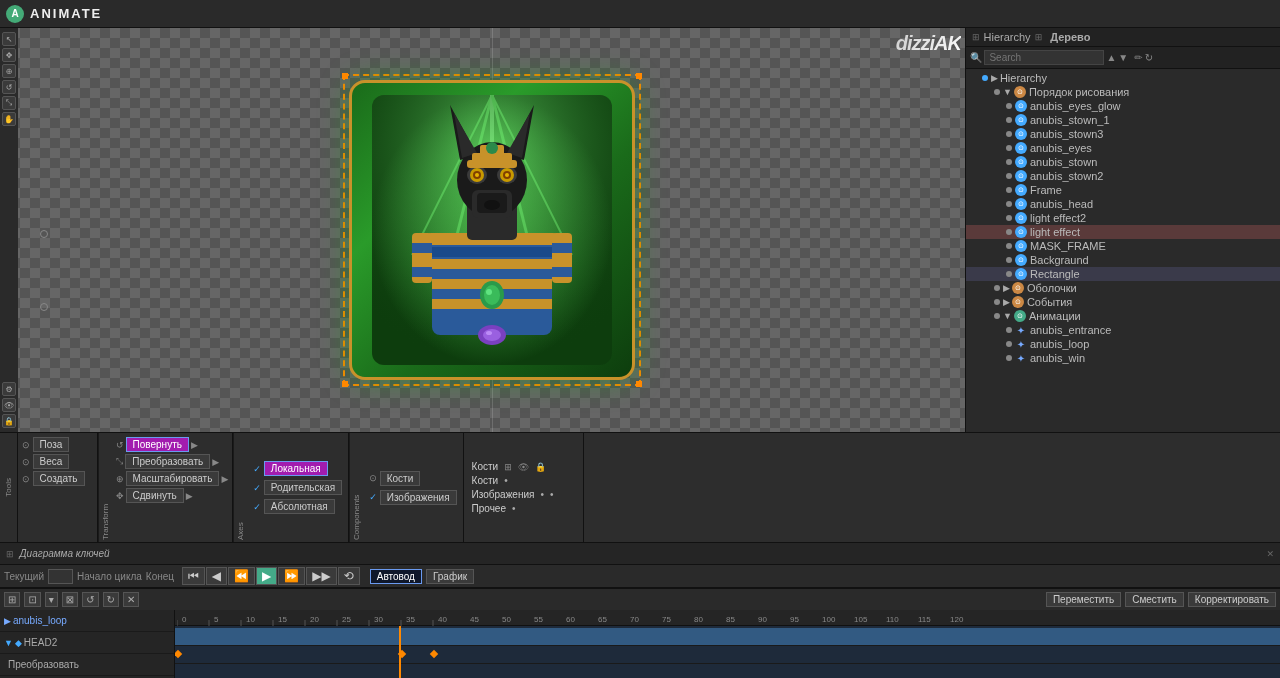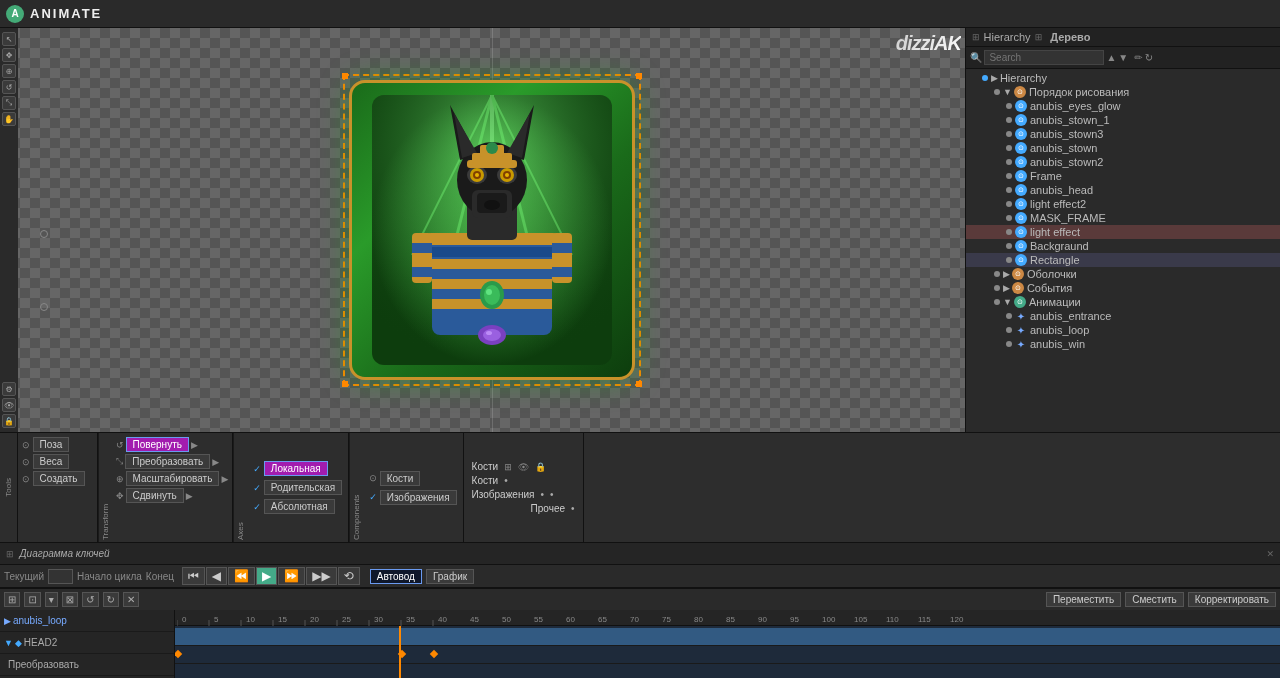--- a/index.html
+++ b/index.html
@@ -254,20 +254,25 @@
         <div class="tree-icon">⊙</div>
         <span>anubis_stown_1</span>
       </div>
 
       <div class="tree-item tree-indent3">
         <div class="tree-dot"></div>
         <div class="tree-icon">⊙</div>
         <span>anubis_stown3</span>
       </div>
 
+      <div class="tree-item tree-indent3">
+        <div class="tree-dot"></div>
+        <div class="tree-icon">⊙</div>
+        <span>anubis_eyes</span>
+      </div>
 
       <div class="tree-item tree-indent3">
         <div class="tree-dot"></div>
         <div class="tree-icon">⊙</div>
         <span>anubis_stown</span>
       </div>
 
       <div class="tree-item tree-indent3">
         <div class="tree-dot"></div>
         <div class="tree-icon">⊙</div>
@@ -285,30 +290,30 @@
         <div class="tree-icon">⊙</div>
         <span>anubis_head</span>
       </div>
 
       <div class="tree-item tree-indent3">
         <div class="tree-dot"></div>
         <div class="tree-icon">⊙</div>
         <span>light effect2</span>
       </div>
 
+      <div class="tree-item tree-indent3 selected" style="background:#5a3a3a;">
+        <div class="tree-dot"></div>
+        <div class="tree-icon">⊙</div>
+        <span>light effect</span>
+      </div>
+
       <div class="tree-item tree-indent3">
         <div class="tree-dot"></div>
         <div class="tree-icon">⊙</div>
         <span>MASK_FRAME</span>
-      </div>
-
-      <div class="tree-item tree-indent3 selected" style="background:#5a3a3a;">
-        <div class="tree-dot"></div>
-        <div class="tree-icon">⊙</div>
-        <span>light effect</span>
       </div>
 
       <div class="tree-item tree-indent3">
         <div class="tree-dot"></div>
         <div class="tree-icon">⊙</div>
         <span>Backgraund</span>
       </div>
 
       <div class="tree-item tree-indent3 highlighted" style="background:#3a3a4a;">
         <div class="tree-dot"></div>
@@ -449,21 +454,21 @@
       </div>
       <div style="display:flex;align-items:center;gap:6px;font-size:10px;">
         <span>Кости</span>
         <span style="color:#aaa;">•</span>
       </div>
       <div style="display:flex;align-items:center;gap:6px;font-size:10px;">
         <span>Изображения</span>
         <span style="color:#aaa;">•</span>
         <span style="color:#aaa;">•</span>
       </div>
-      <div style="display:flex;align-items:center;gap:6px;font-size:10px;justify-content:flex-end;">
+      <div style="display:flex;align-items:center;gap:6px;font-size:10px;">
         <span>Прочее</span>
         <span style="color:#aaa;">•</span>
       </div>
     </div>
   </div>
 
   <div id="timeline">
 
     <div id="timeline-header" style="height:22px;background:#252525;padding:3px 6px;display:flex;align-items:center;gap:6px;border-top:1px solid #111;">
       <span style="font-size:9px;color:#666;">⊞</span>

